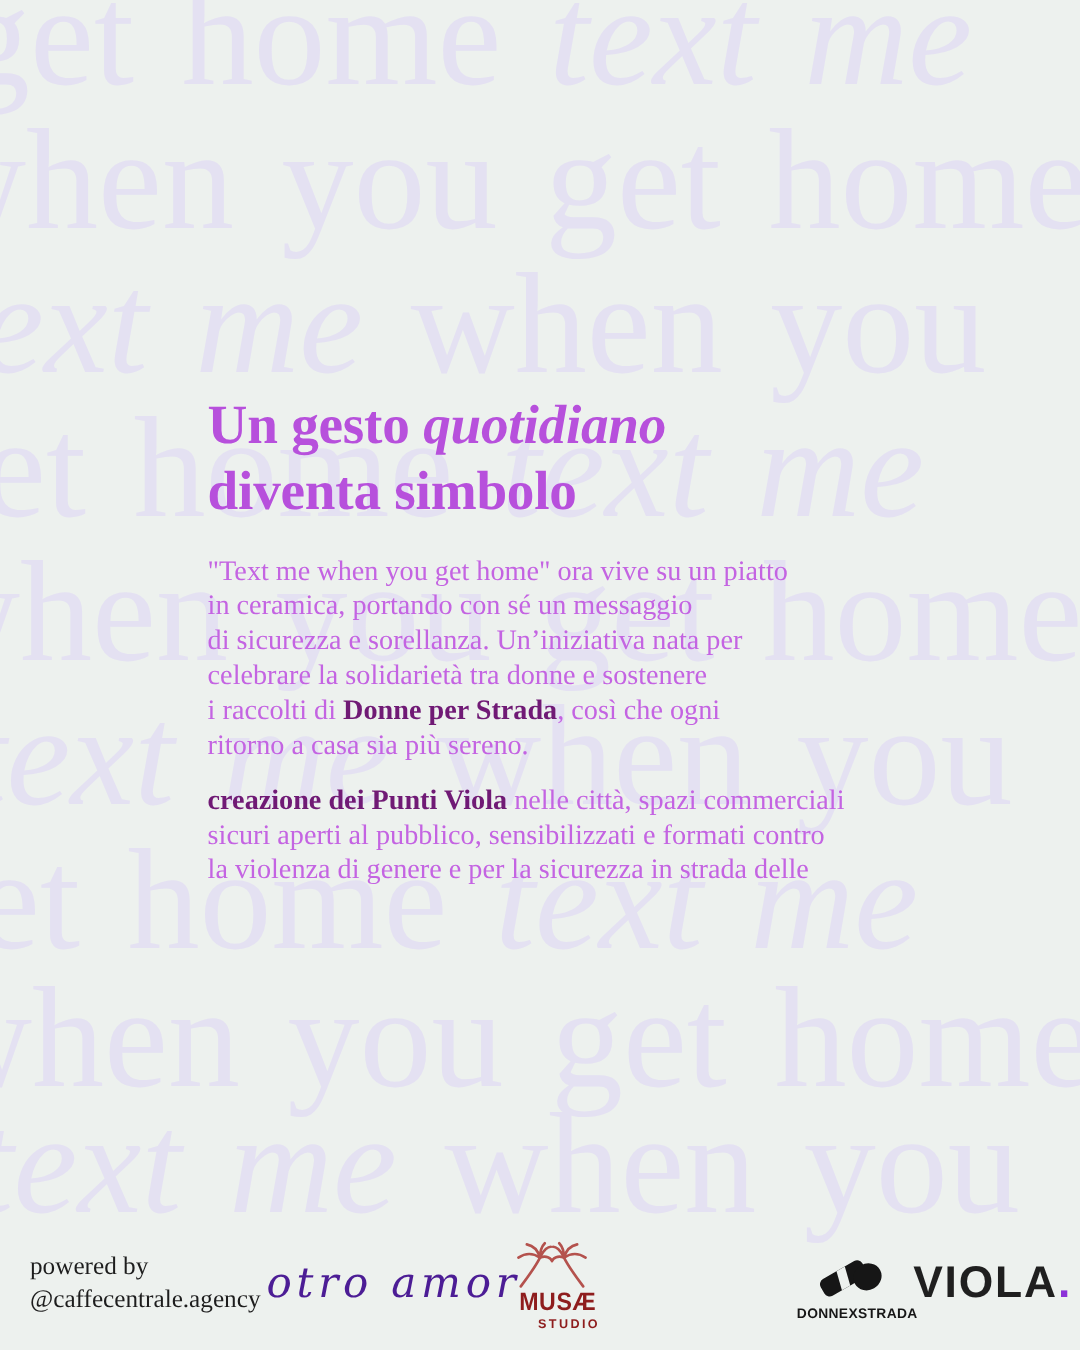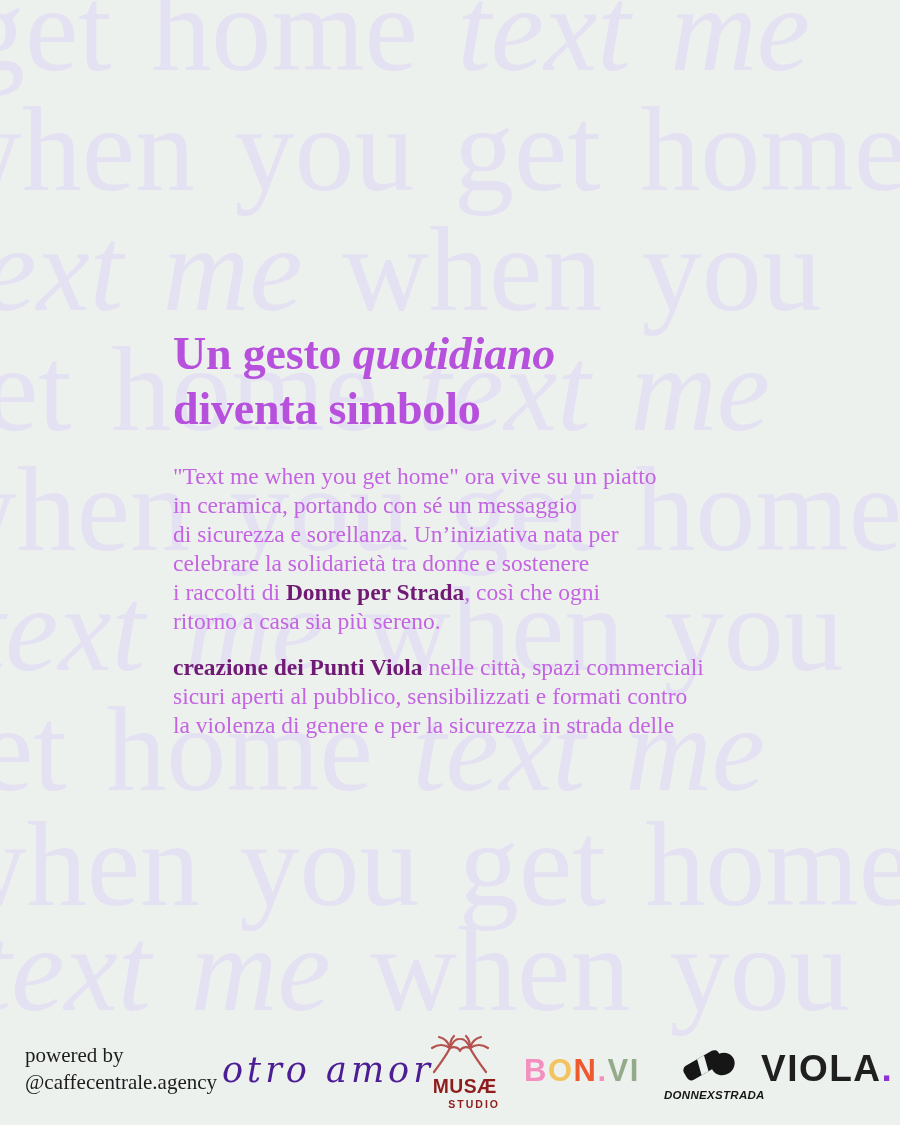--- a/index.html
+++ b/index.html
@@ -83,21 +83,20 @@
     position:absolute;left:524px;top:33px;
     font-family:"Liberation Sans", sans-serif;
     font-weight:bold;font-size:31px;letter-spacing:1.5px;
   }
   .dxs{position:absolute;left:664px;top:22px;width:90px;text-align:center;}
   .dxs svg{display:block;margin:0 auto;}
   .dxs-label{
     font-family:"Liberation Sans", sans-serif;
     font-weight:bold;font-size:11.5px;letter-spacing:0.3px;color:#161616;
     margin-top:3px;
-    font-style:italic;
   }
   .viola{
     position:absolute;left:761px;top:28px;
     font-family:"Liberation Sans", sans-serif;
     font-weight:bold;font-size:37px;letter-spacing:1.5px;color:#1f1f1f;
   }
 </style>
 </head>
 <body>
 
@@ -166,21 +165,20 @@
             <path d="M24 14 C27 7 31 5 33 5"></path>
             <path d="M24 14 C29 12 33 14 34 17"></path>
             <path d="M24 14 C24 9 26 4 28 2"></path>
           </g>
         </svg>
       </div>
       <div class="musae-name">MUSÆ</div>
       <div class="musae-sub">STUDIO</div>
     </div>
 
-    <div class="bonvi" id="bonvi"><span style="color: rgb(244, 143, 192);">B</span><span style="color: rgb(242, 195, 94);">O</span><span style="color: rgb(236, 90, 45);">N</span><span style="color: rgb(244, 143, 192);">.</span><span style="color: rgb(147, 171, 139);">V</span><span style="color: rgb(147, 171, 139);">I</span></div>
 
     <div class="dxs">
       <svg width="64" height="44" viewBox="0 0 64 44">
         <g transform="rotate(-30 32 22)">
           <rect x="6" y="12" width="40" height="16" rx="5" fill="#161616"></rect>
           <polygon points="24,12 32,12 28,28 20,28" fill="#edf1ee"></polygon>
           <ellipse cx="44" cy="29" rx="12" ry="11" fill="#161616"></ellipse>
         </g>
       </svg>
       <div class="dxs-label">DONNEXSTRADA</div>

